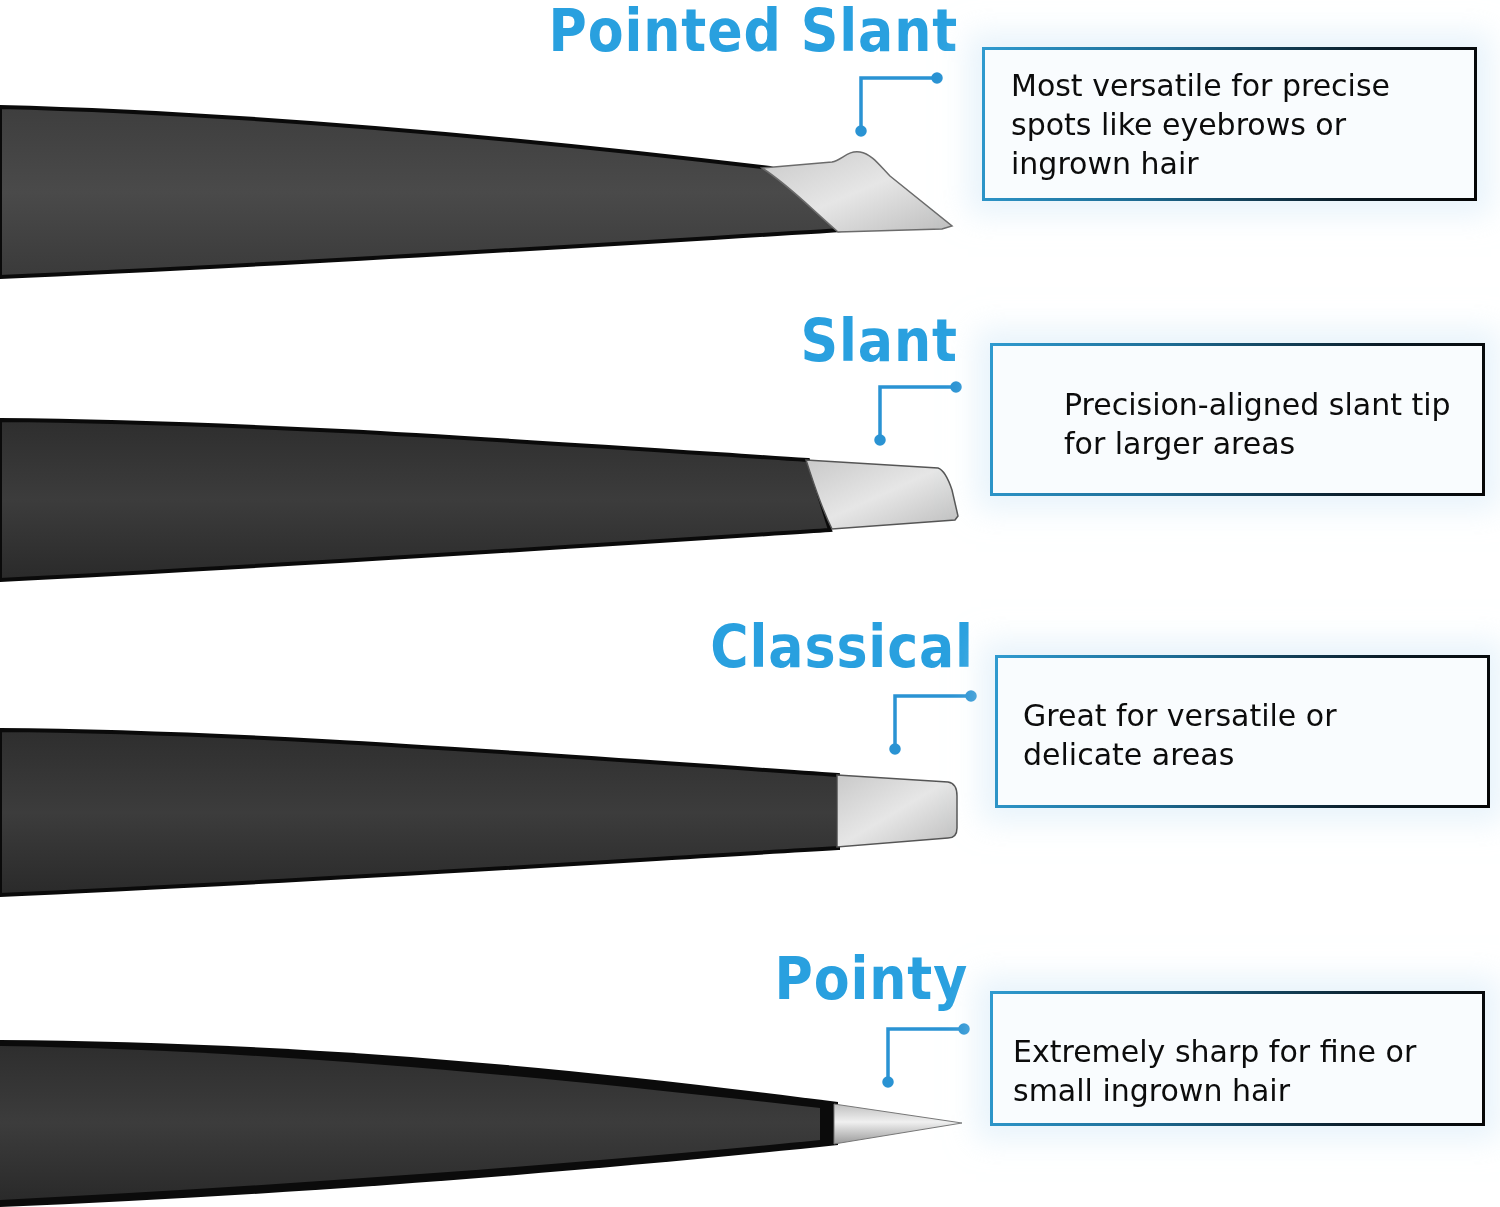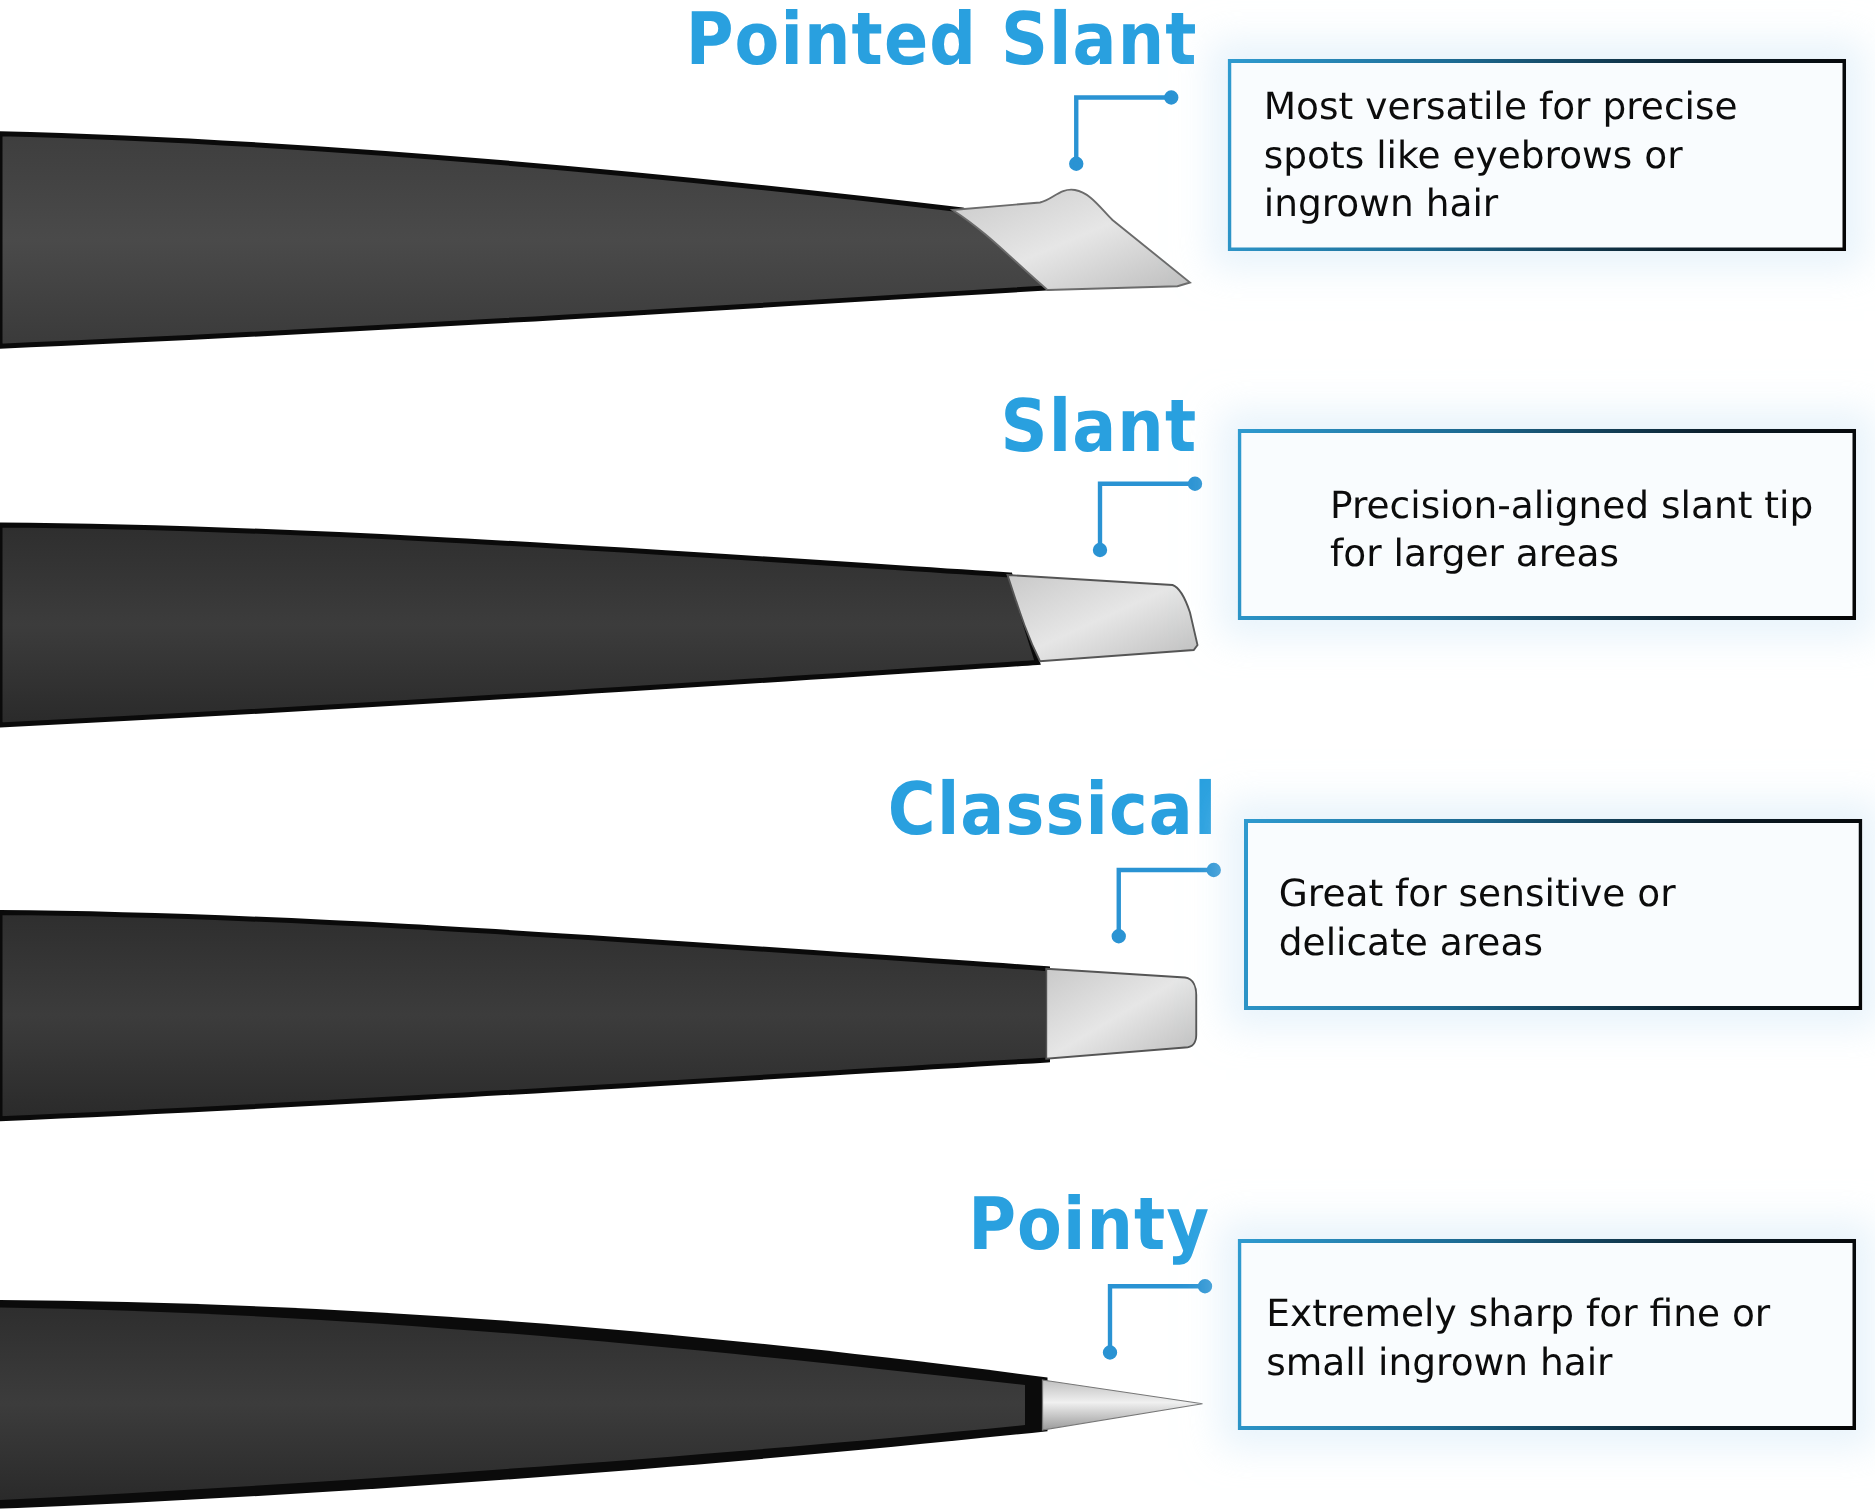--- a/index.html
+++ b/index.html
@@ -120,19 +120,19 @@
 <div class="box" style="left:982px; top:47px; width:495px; height:154px;">
   <div class="box-text" style="top:19px; left:29px;">Most versatile for precise
 spots like eyebrows or
 ingrown hair</div>
 </div>
 <div class="box" style="left:990px; top:343px; width:495px; height:153px;">
   <div class="box-text" style="top:42px; left:26px;margin-left:48px;">Precision-aligned slant tip
 for larger areas</div>
 </div>
 <div class="box" style="left:995px; top:655px; width:495px; height:153px;">
-  <div class="box-text" style="top:41px; left:28px;">Great for sensitive or
+  <div class="box-text" style="top:41px; left:28px;">Great for versatile or
 delicate areas</div>
 </div>
-<div class="box" style="left:990px; top:991px; width:495px; height:153px;">
+<div class="box" style="left:990px; top:991px; width:495px; height:135px;">
   <div class="box-text" style="top:41px; left:23px;">Extremely sharp for fine or
 small ingrown hair</div>
 </div>
 
 </body></html>

